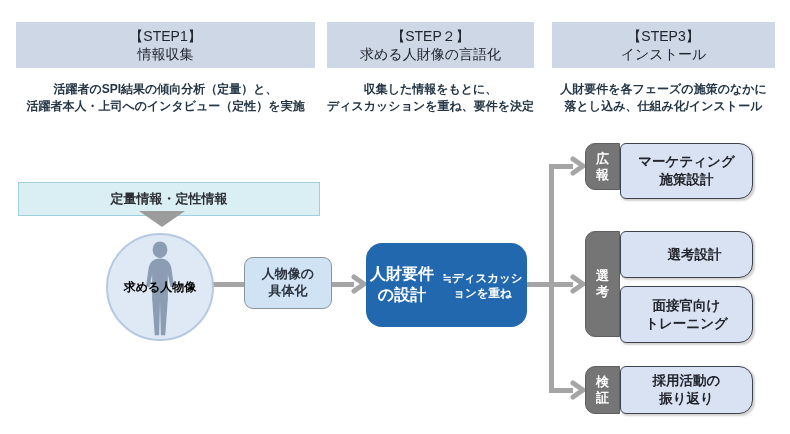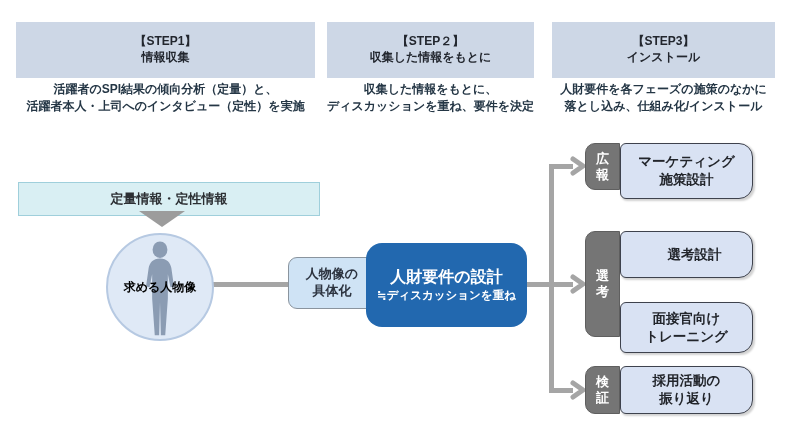--- a/index.html
+++ b/index.html
@@ -3,23 +3,23 @@
 <meta charset="utf-8">
 <style>
   html,body{margin:0;padding:0;background:#fff;}
   .canvas{
     position:relative;width:790px;height:434px;background:#fff;overflow:hidden;
     font-family:"Liberation Sans","DejaVu Sans",sans-serif;
   }
   .pre{white-space:pre-line;}
   
   .step-bar{
-    position:absolute;top:22px;height:56px;background:var(--header-bar);
+    position:absolute;top:22px;height:46px;background:var(--header-bar);
     display:flex;align-items:center;justify-content:center;text-align:center;
-    font-weight:bold;font-size:12px;line-height:1.3;color:var(--header-text);
+    font-weight:normal;font-size:14px;line-height:1.3;color:var(--header-text);
   }
   .bar1{left:16px;width:299px;}
   .bar2{left:327px;width:207px;}
   .bar3{left:552px;width:223px;}
   .step-desc{
     position:absolute;top:81px;text-align:center;font-weight:bold;font-size:12px;
     line-height:1.45;color:var(--desc-text);
   }
   .desc1{left:10px;width:311px;}
   .desc2{left:320px;width:221px;}
@@ -43,26 +43,26 @@
   .persona-circle svg{position:absolute;left:50%;top:6px;transform:translateX(-50%);}
   .persona-label{
     position:absolute;left:0;top:50%;transform:translateY(-50%);width:100%;
     text-align:center;font-weight:bold;font-size:12px;color:#000000;
   }
   .silhouette{fill:var(--silhouette);}
   .concretize-box{
     position:absolute;left:244px;top:257px;width:88px;height:52px;box-sizing:border-box;
     background:var(--concretize-fill);border:1.5px solid #8a949e;border-radius:9px;
     display:flex;align-items:center;justify-content:center;text-align:center;
-    font-size:13px;font-weight:600;line-height:1.3;color:#2d3440;margin-left:44px;
+    font-size:13px;font-weight:600;line-height:1.3;color:#2d3440;
   }
   .requirement-box{
     position:absolute;left:366px;top:243px;width:161px;height:84px;
     background:var(--accent-blue);border-radius:16px;color:#fff;
-    display:flex;flex-direction:column;align-items:center;justify-content:center;text-align:center;
+    display:flex;flex-direction:row;align-items:center;justify-content:center;text-align:center;
   }
   .req-title{font-size:16px;font-weight:bold;line-height:1.3;}
   .req-sub{font-size:11.5px;font-weight:bold;margin-top:1px;}
   
   .shaft{position:absolute;background:var(--connector);}
   .h{height:5px;} .v{width:5px;}
   .line-main{left:210px;top:282px;width:144px;}
   .line-out{left:527px;top:282px;width:26px;}
   .line-vert{left:549px;top:164px;height:229px;}
   .line-r1{left:551px;top:164px;width:22px;}
@@ -86,32 +86,32 @@
   .label-r3{top:366px;height:48px;}
   .phase-box{
     position:absolute;left:620px;width:133px;box-sizing:border-box;
     background:var(--light-box);border:1.5px solid #3e424d;border-radius:6px 14px 14px 6px;
     box-shadow:1.5px 1.5px 2px rgba(0,0,0,0.18);
     display:flex;align-items:center;justify-content:center;text-align:center;
     font-weight:bold;font-size:13.5px;line-height:1.3;color:#22252b;
   }
   .box-r1{top:143px;height:56px;}
   .box-r2a{top:231px;height:47px;padding-left:16px;}
-  .box-r2b{top:302px;height:51px;}
+  .box-r2b{top:286px;height:57px;}
   .box-r3{top:366px;height:48px;}
 </style>
 </head>
 <body>
 
 <div class="canvas">
 
   <div class="step-bar bar1 pre">【STEP1】
 情報収集</div>
   <div class="step-bar bar2 pre">【STEP２】
-収集した情報をもとに</div>
+求める人財像の言語化</div>
   <div class="step-bar bar3 pre">【STEP3】
 インストール</div>
 
   <div class="step-desc desc1 pre">活躍者のSPI結果の傾向分析（定量）と、
 活躍者本人・上司へのインタビュー（定性）を実施</div>
   <div class="step-desc desc3 pre">人財要件を各フェーズの施策のなかに
 落とし込み、仕組み化/インストール</div>
   <div class="step-desc desc2 pre">収集した情報をもとに、
 ディスカッションを重ね、要件を決定</div>
 

